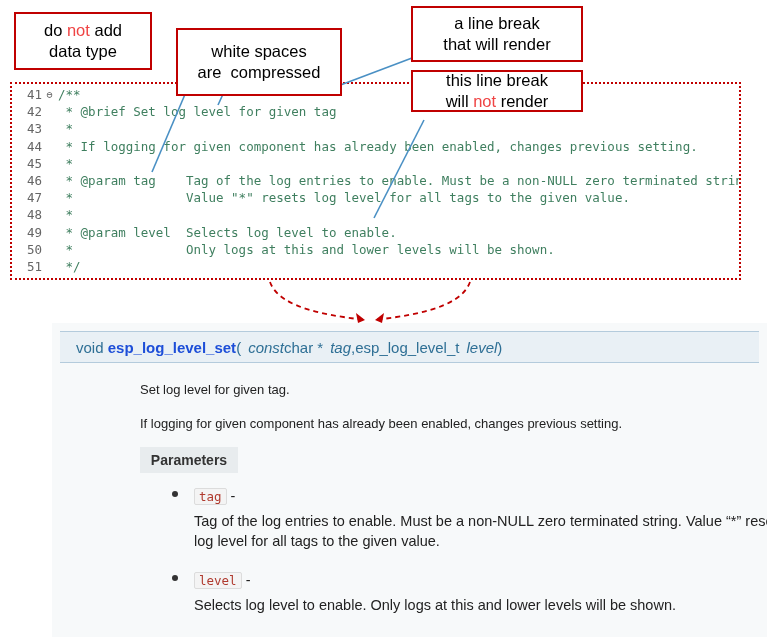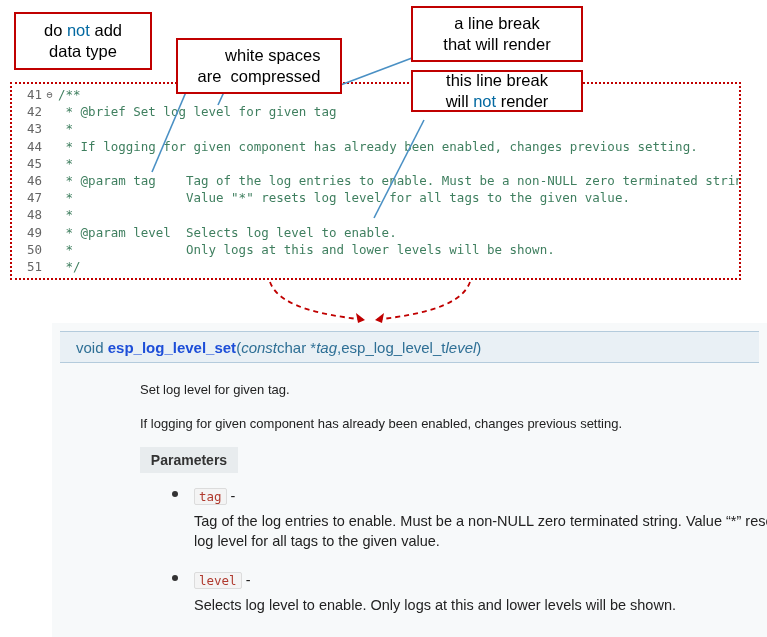--- a/index.html
+++ b/index.html
@@ -31,24 +31,24 @@
     line-height: 1.25;
     text-align: center;
     display: flex;
     align-items: center;
     justify-content: center;
     padding: 4px 8px;
     box-sizing: border-box;
     z-index: 6;
   }
   .callout .hl {
-    color: #0369a1;
+    color: #ef4444;
   }
   #callout-datatype { left: 14px;  top: 12px;  width: 138px; height: 58px; }
-  #callout-spaces   { left: 176px; top: 38px;  width: 166px; height: 56px; text-align: right; }
+  #callout-spaces   { left: 176px; top: 28px;  width: 166px; height: 68px; }
   #callout-break1   { left: 411px; top: 6px;   width: 172px; height: 56px; }
   #callout-break2   { left: 411px; top: 70px;  width: 172px; height: 42px; }
 
   
   .connector {
     position: absolute;
     z-index: 5;
     pointer-events: none;
   }
 
@@ -133,21 +133,21 @@
     display: flex;
     align-items: center;
     padding-left: 16px;
     font-size: 15px;
     color: #2e6f95;
   }
   #doc-signature .sig-name {
     font-weight: bold;
     color: #1d4ed8;
   }
-  #doc-signature .sig-italic { font-style: italic; }
+  #doc-signature .sig-italic { font-style: italic; margin-left: 7px; }
   #doc-signature .sig-plain { color: #2e6f95; }
 
   .doc-para {
     position: absolute;
     font-size: 13px;
     color: #222222;
     line-height: 1.35;
   }
   #doc-p1 { left: 88px; top: 58px; width: 600px; }
   #doc-p2 { left: 88px; top: 92px; width: 620px; }

